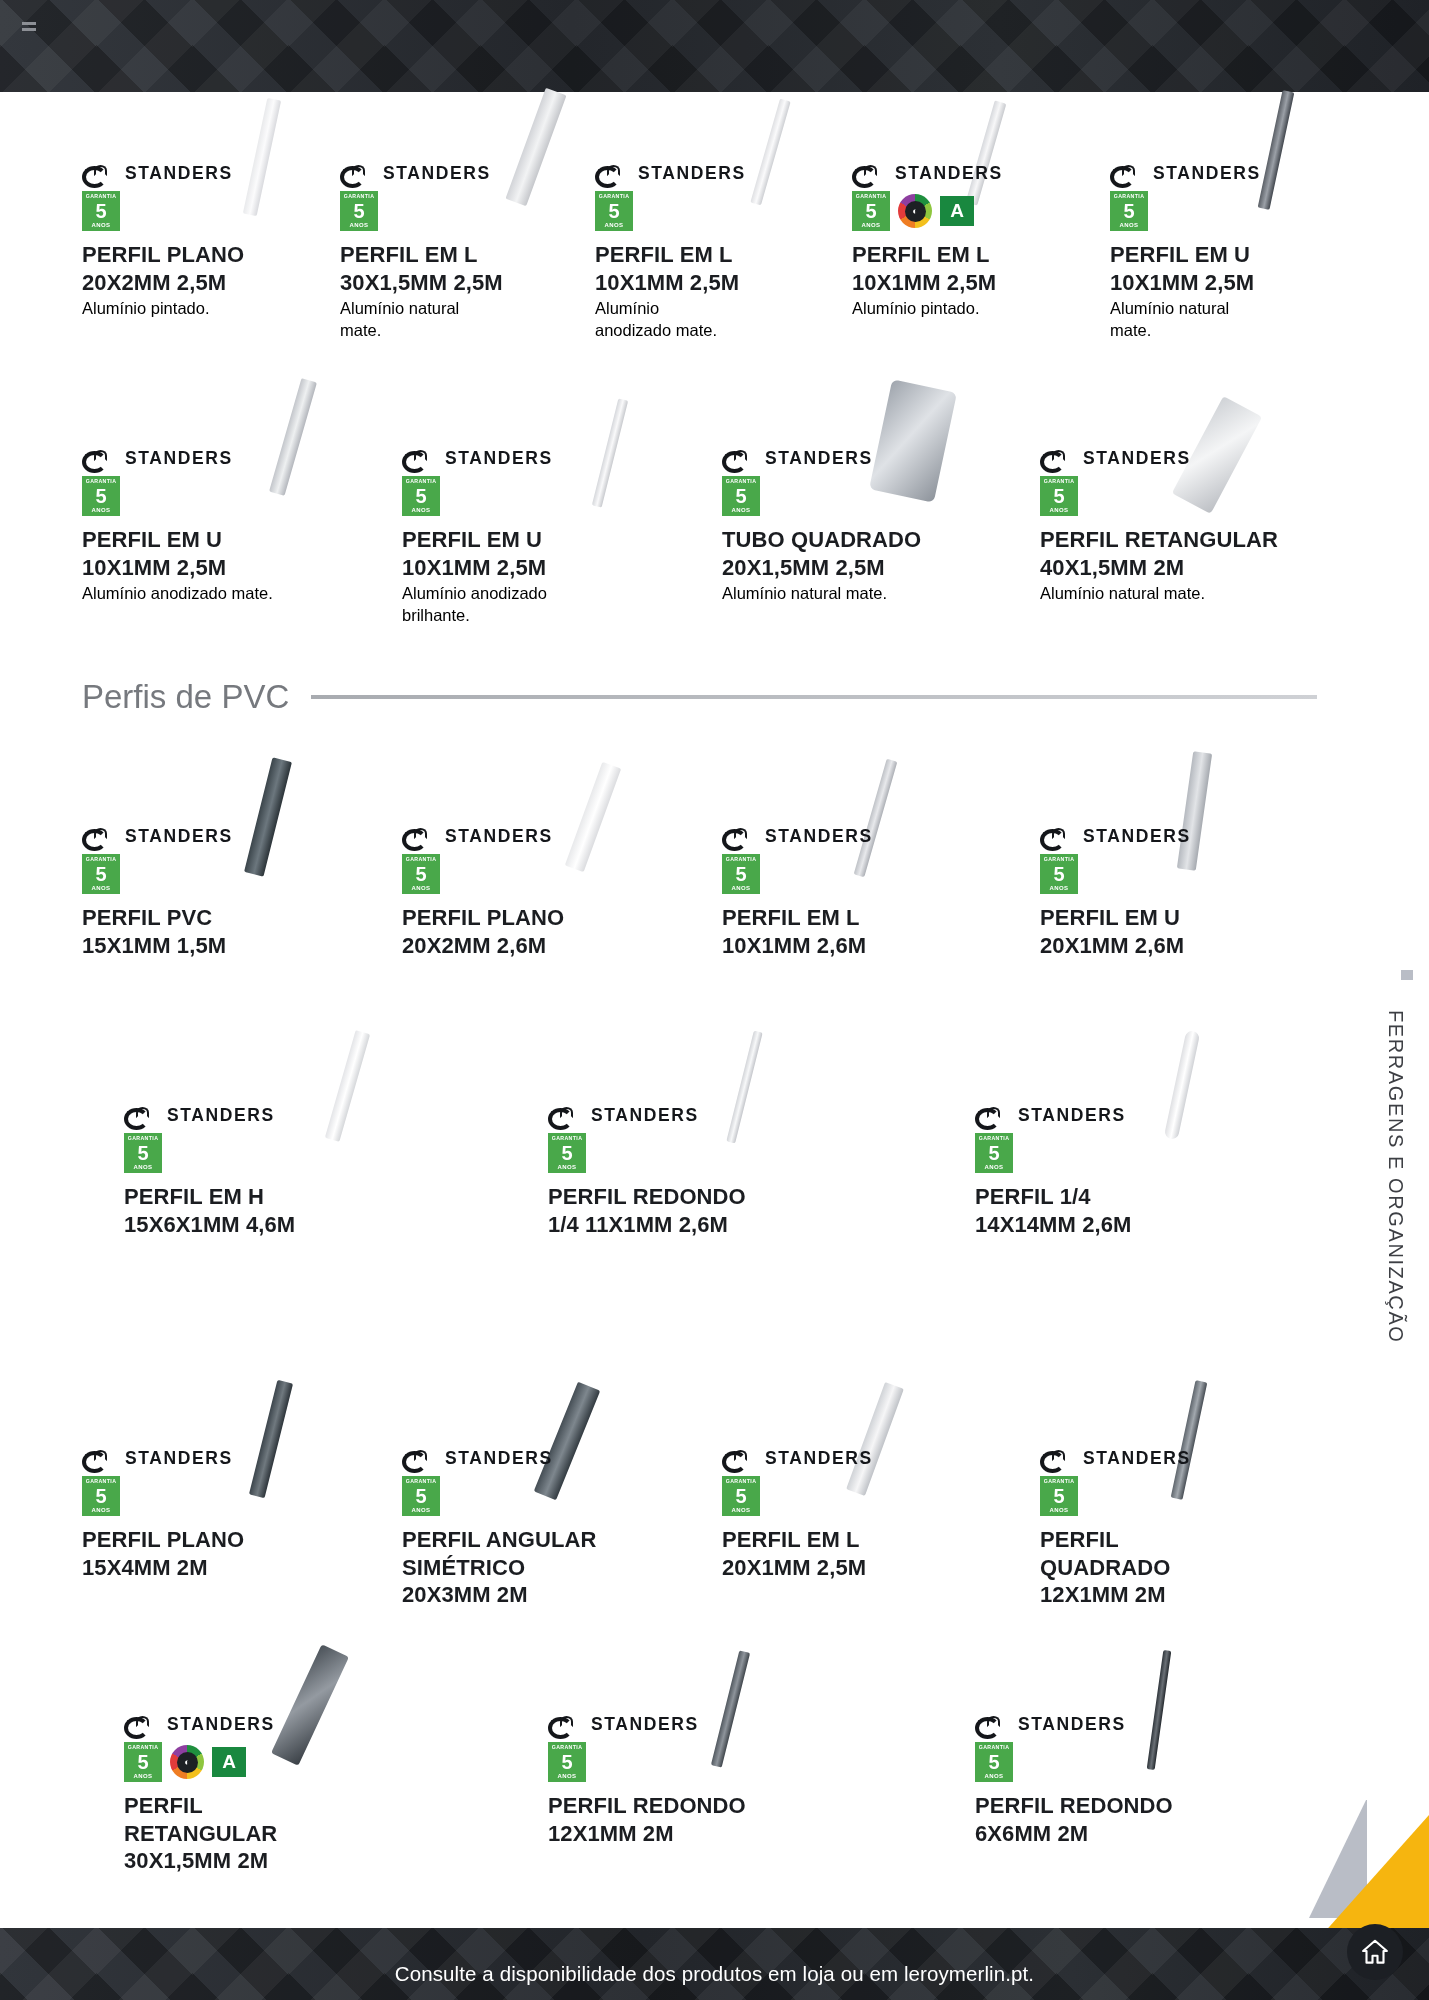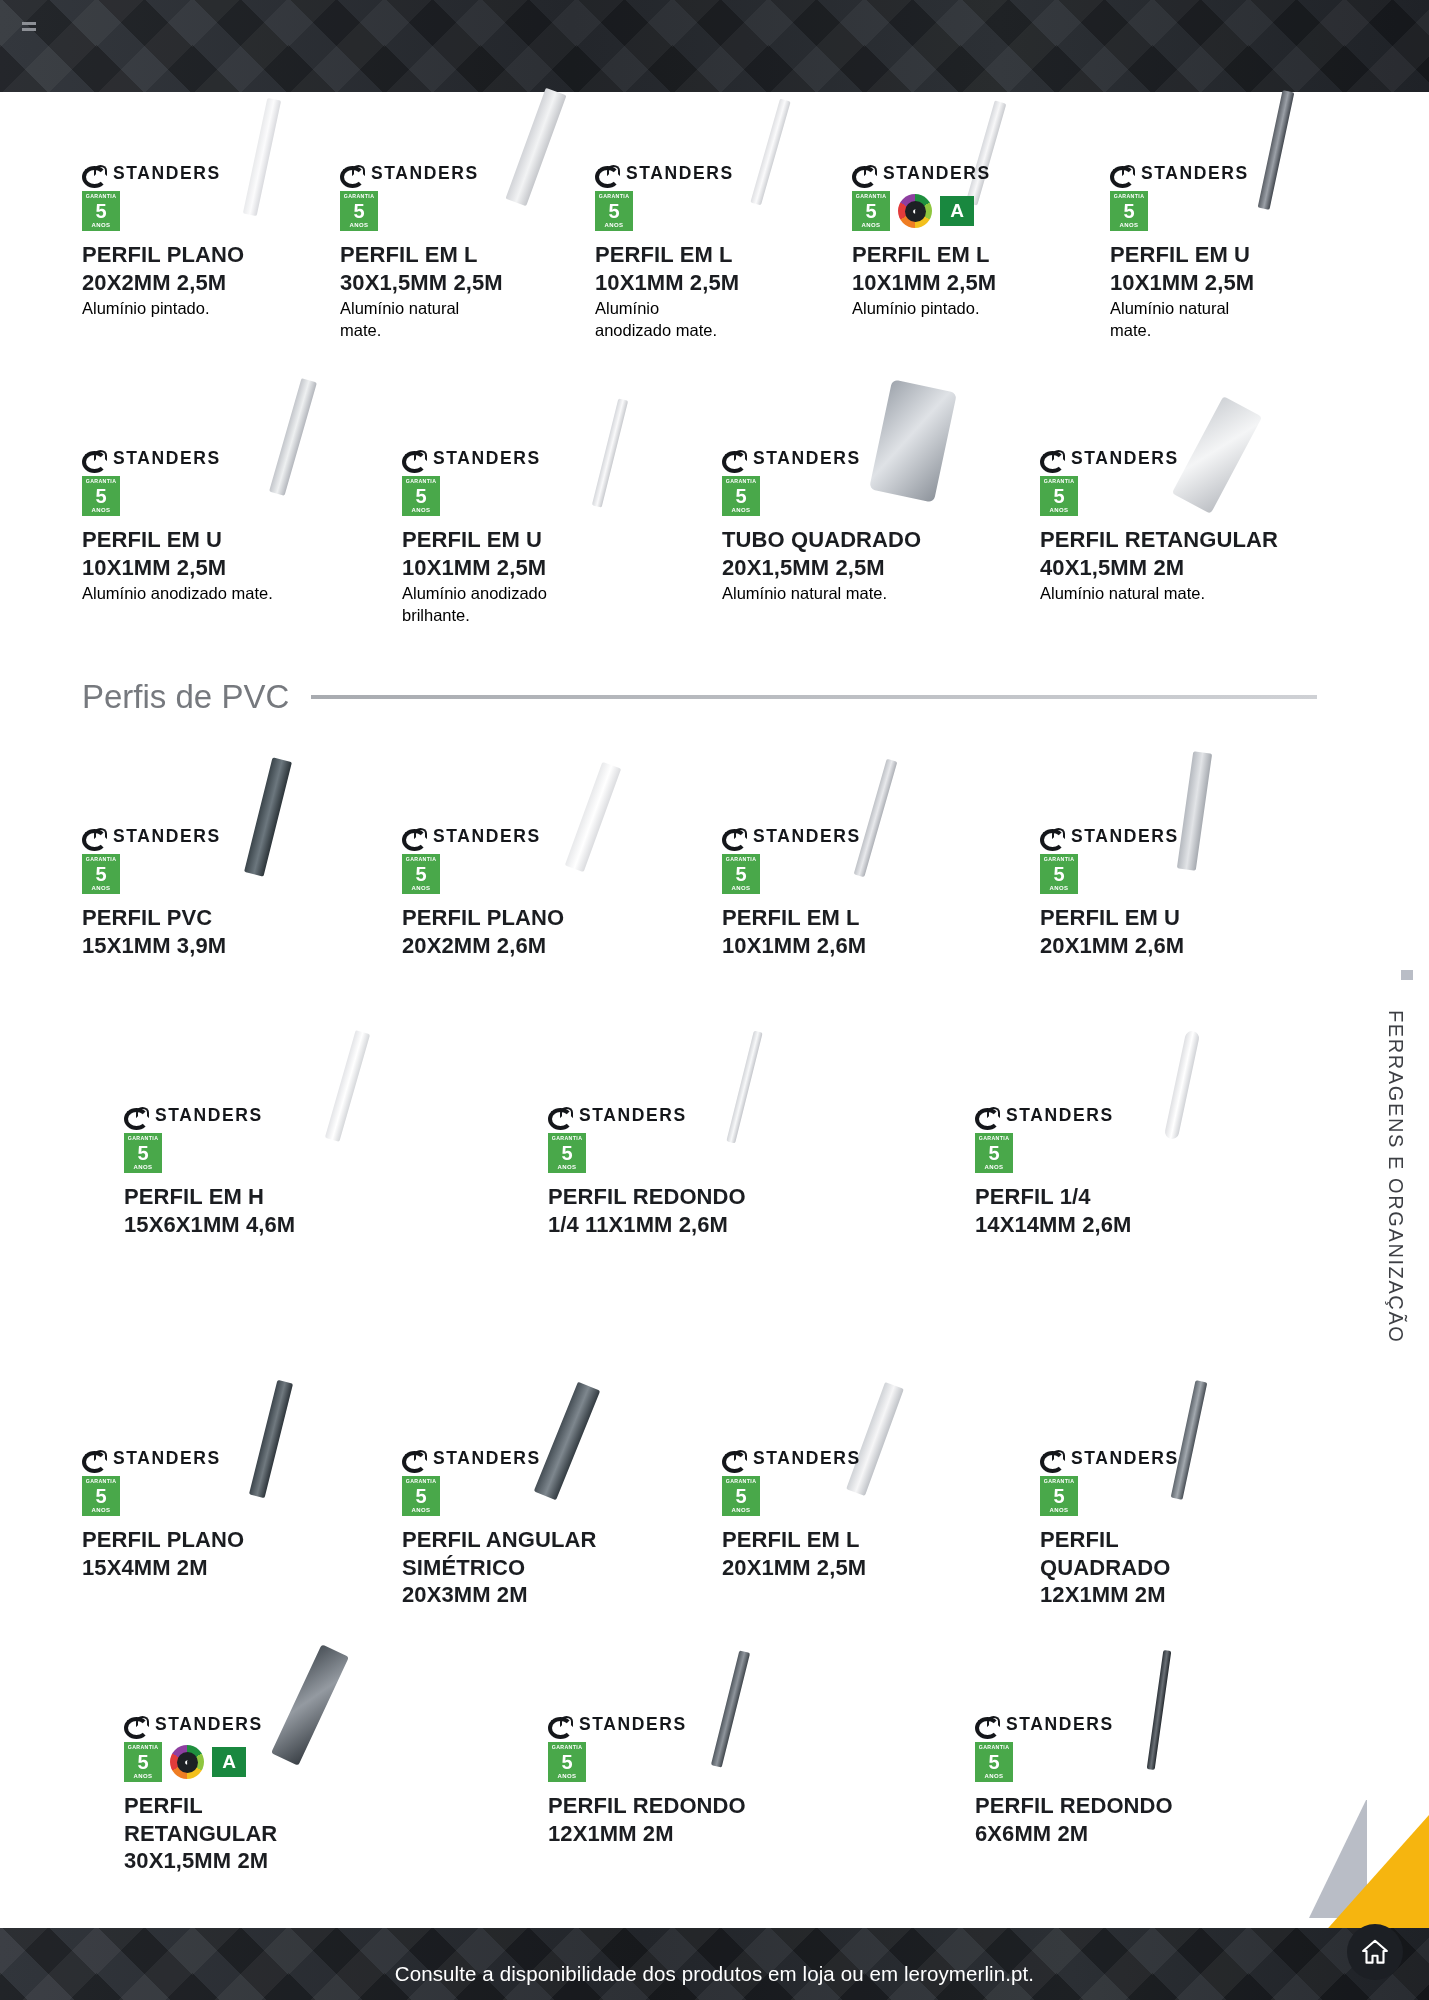--- a/index.html
+++ b/index.html
@@ -77,21 +77,21 @@
   .section-head .title {
     font-size: 33px; color: #76797e; font-weight: 400; white-space: nowrap;
   }
   .section-head .rule {
     flex: 1; height: 4px;
     background: linear-gradient(90deg, #a8abb0, #cfd1d5);
   }
 
   
   .product { position: absolute; }
-  .brand { display: flex; align-items: center; gap: 8px; height: 20px; }
+  .brand { display: flex; align-items: center; gap: 20px; height: 20px; }
   .brand .mark {
     width: 23px; height: 16px; position: relative;
   }
   .brand .mark:before {
     content: ""; position: absolute; left: 0; top: 1px;
     width: 17px; height: 14px; border: 4px solid #14161a; border-radius: 50%;
     border-right-color: transparent;
   }
   .brand .mark:after {
     content: ""; position: absolute; left: 12px; top: 0px;
@@ -355,21 +355,21 @@
       <span class="word">STANDERS</span>
     </div>
     <div class="badges">
       <div class="warranty">
         <span class="top">GARANTIA</span>
         <span class="num">5</span>
         <span class="bot">ANOS</span>
       </div>
     </div>
     <div class="pname">PERFIL PVC
-15X1MM 3,9M</div>
+15X1MM 1,5M</div>
   </div>
 
   <div class="product" style="left:402px;top:826px;width:240px;">
     <div class="brand">
       <span class="mark"></span>
       <span class="word">STANDERS</span>
     </div>
     <div class="badges">
       <div class="warranty">
         <span class="top">GARANTIA</span>

